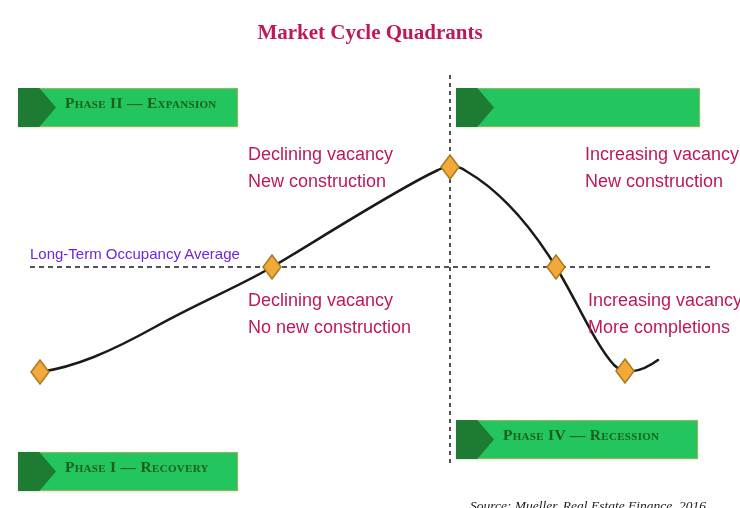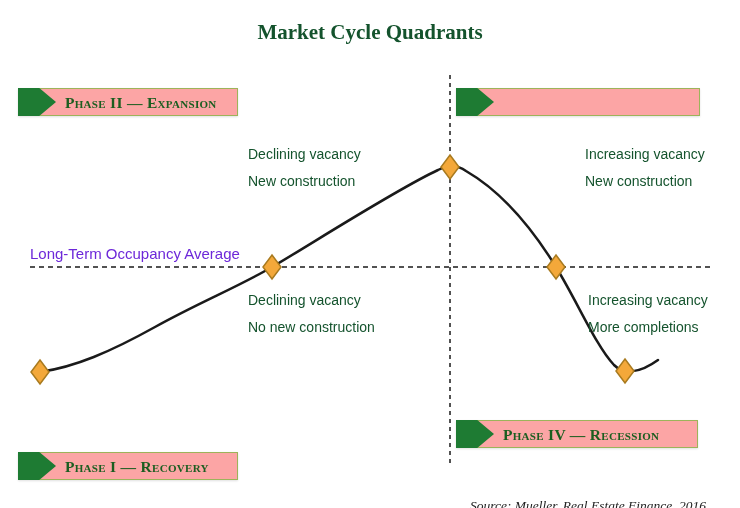--- a/index.html
+++ b/index.html
@@ -23,27 +23,27 @@
   .title {
     position: absolute;
     top: 20px;
     left: 0;
     width: 100%;
     margin: 0;
     text-align: center;
     font-family: "Liberation Serif", serif;
     font-size: 21px;
     font-weight: 700;
-    color: #14532d;
+    color: #be185d;
     z-index: 2;
   }
   .banner {
     position: absolute;
-    height: 28px;
-    background: #fca5a5;
+    height: 39px;
+    background: #22c55e;
     border: 1px solid #9db35a;
     box-sizing: border-box;
     z-index: 2;
     box-shadow: 0 1px 2px rgba(0,0,0,0.12);
   }
   .banner .arrow {
     position: absolute;
     left: -1px;
     top: -1px;
     bottom: -1px;
@@ -65,22 +65,22 @@
     color: #1b5e20;
     white-space: nowrap;
   }
   .banner.top-left    { left: 18px;  top: 88px;  width: 220px; }
   .banner.top-right   { left: 456px; top: 88px;  width: 244px; }
   .banner.bottom-left { left: 18px;  top: 420px; width: 220px; margin-top: 32px; }
   .banner.bottom-right{ left: 456px; top: 420px; width: 242px; }
   .ann {
     position: absolute;
     z-index: 2;
-    font-size: 14px;
-    color: #14532d;
+    font-size: 18px;
+    color: #be185d;
     line-height: 27px;
     white-space: nowrap;
   }
   .ann.expansion-upper   { left: 248px; top: 141px; }
   .ann.hypersupply-upper { left: 585px; top: 141px; }
   .ann.recovery-lower    { left: 248px; top: 287px; }
   .ann.recession-lower   { left: 588px; top: 287px; }
   .occ-label {
     position: absolute;
     left: 30px;

